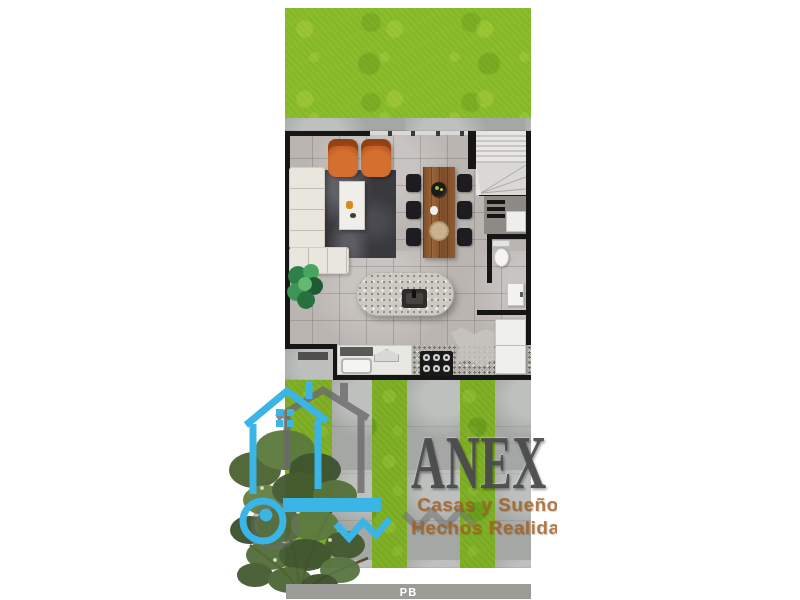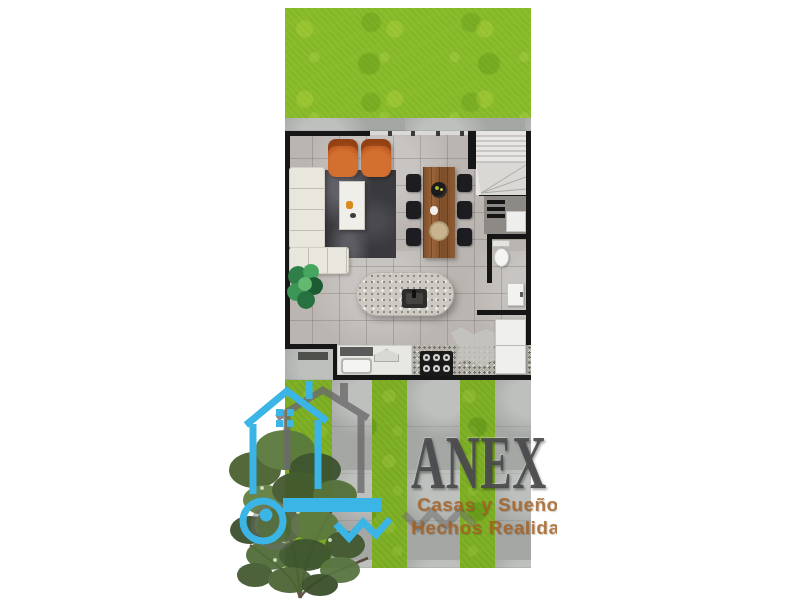--- a/index.html
+++ b/index.html
@@ -282,14 +282,17 @@
       <circle cx="263" cy="521" r="20" stroke="#3ab5e6" stroke-width="7" fill="none"></circle>
       <circle cx="266" cy="515" r="6.5" fill="#3ab5e6"></circle>
       <line x1="283" y1="505" x2="381" y2="505" stroke="#3ab5e6" stroke-width="14"></line>
       <path d="M336,524 L349,538 L363,522 L376,535 L390,519" stroke="#3ab5e6" stroke-width="7" fill="none"></path>
     </svg>
     <div class="abs brand" style="left:176px;top:44px;">ANEX</div>
     <div class="abs tagline" style="left:182px;top:115px;">Casas y Sueños</div>
     <div class="abs tagline" style="left:176px;top:138px;">Hechos Realidad</div>
   </div>
 
+  <div id="pbbar" class="abs" style="left:286px;top:584px;width:245px;height:15px;">
+    <span>PB</span>
+  </div>
 
 </div>
 
 </body></html>

